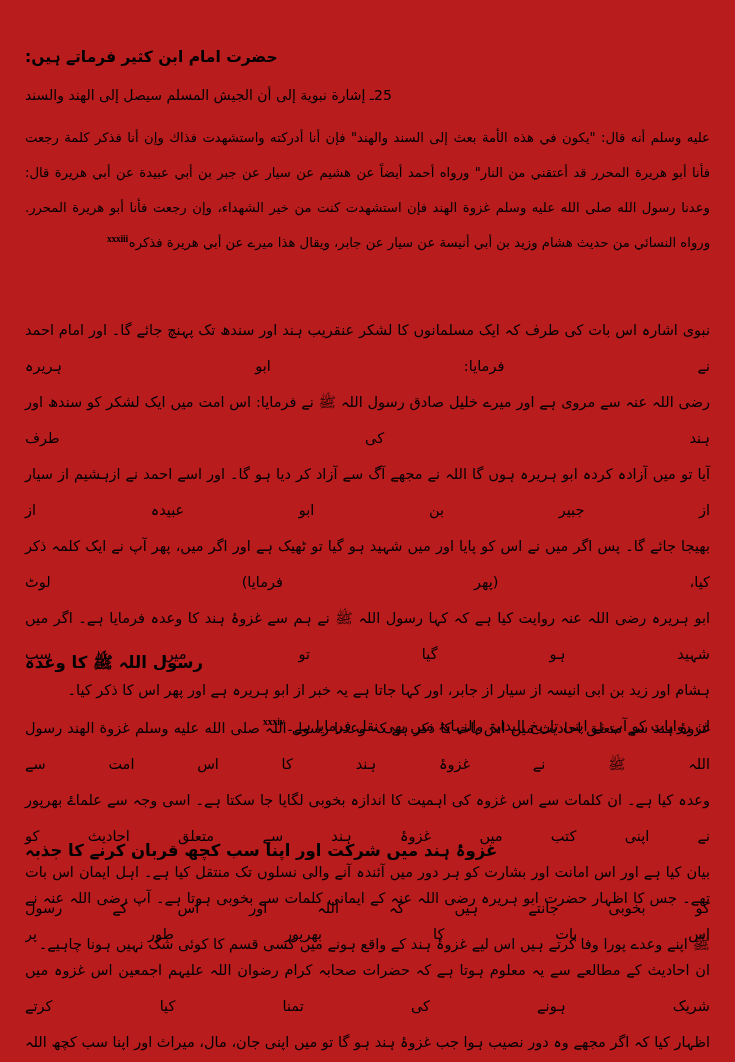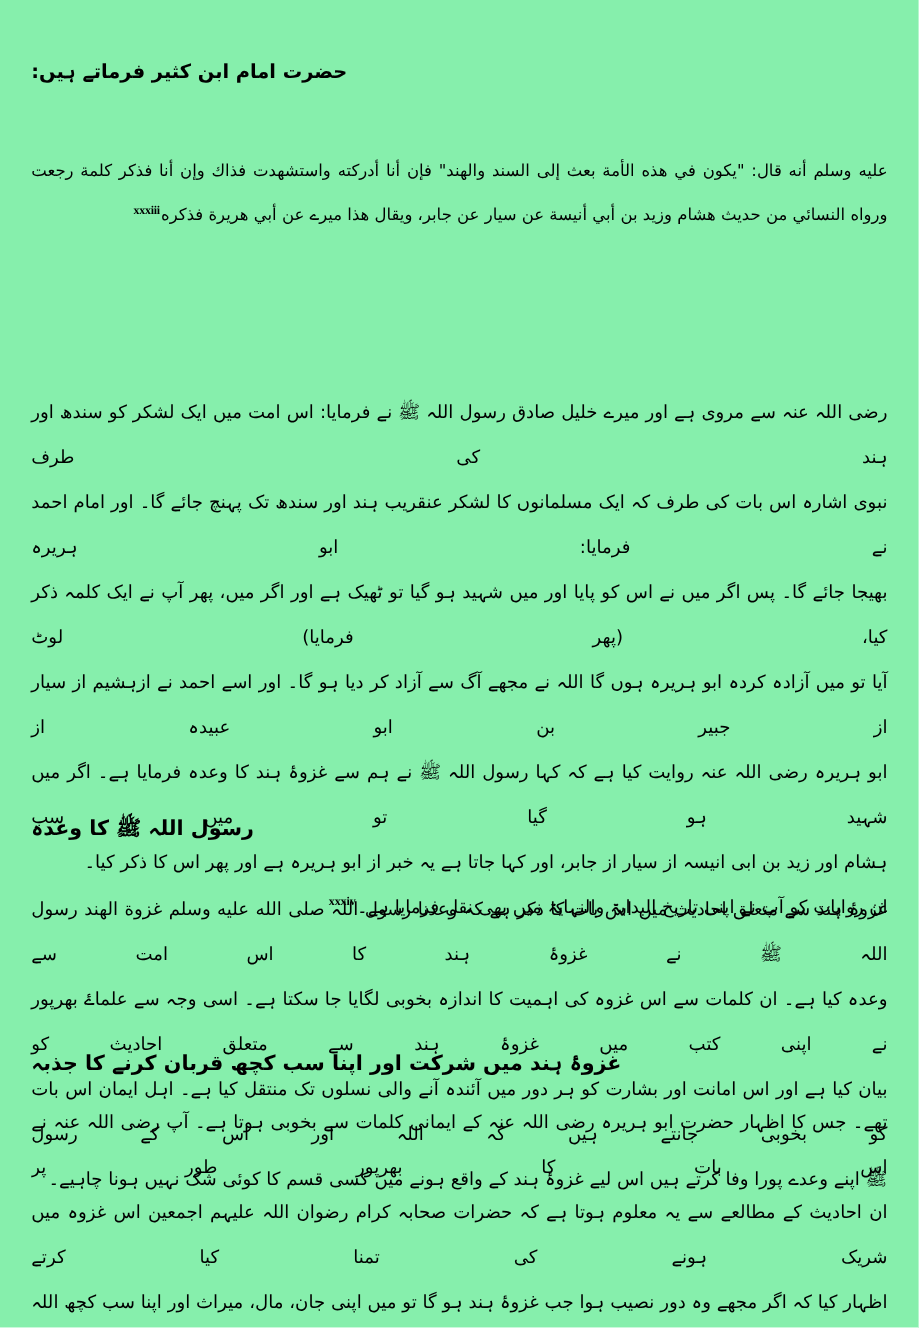--- a/index.html
+++ b/index.html
@@ -5,21 +5,21 @@
   html, body {
     margin: 0;
     padding: 0;
     background: #ffffff;
   }
 
   .page {
     position: relative;
     width: 735px;
     height: 1062px;
-    background: #86efac;
+    background: #b91c1c;
     overflow: hidden;
     margin: 0 auto;
     font-family: "DejaVu Sans", "Liberation Sans", sans-serif;
     color: #000000;
   }
 
   
   .rtl {
     direction: rtl;
     unicode-bidi: isolate;
@@ -138,31 +138,34 @@
   
   .clipped { overflow: hidden; }
 </style>
 </head>
 <body>
 
 <div class="page">
 
   <div class="doc-heading">حضرت امام ابن کثیر فرماتے ہیں:</div>
 
+  <div class="section-number-title">25ـ إشارة نبوية إلى أن الجيش المسلم سيصل إلى الهند والسند</div>
 
   <div class="arabic-block rtl">
     <span class="ln justify">عليه وسلم أنه قال: "يكون في هذه الأمة بعث إلى السند والهند" فإن أنا أدركته واستشهدت فذاك وإن أنا فذكر كلمة رجعت</span>
+    <span class="ln justify">فأنا أبو هريرة المحرر قد أعتقني من النار" ورواه أحمد أيضاً عن هشيم عن سيار عن جبر بن أبي عبيدة عن أبي هريرة قال:</span>
+    <span class="ln justify">وعدنا رسول الله صلى الله عليه وسلم غزوة الهند فإن استشهدت كنت من خير الشهداء، وإن رجعت فأنا أبو هريرة المحرر.</span>
     <span class="ln"><span>ورواه النسائي من حديث هشام وزيد بن أبي أنيسة عن سيار عن جابر، ويقال هذا میرے عن أبي هريرة فذكره</span><sup class="fn">xxxiii</sup></span>
   </div>
 
   <div class="urdu-block rtl" id="urdu-narration">
+    <span class="ln justify">نبوی اشارہ اس بات کی طرف کہ ایک مسلمانوں کا لشکر عنقریب ہند اور سندھ تک پہنچ جائے گا۔ اور امام احمد نے فرمایا: ابو ہریرہ</span>
     <span class="ln justify">رضی اللہ عنہ سے مروی ہے اور میرے خلیل صادق رسول اللہ ﷺ نے فرمایا: اس امت میں ایک لشکر کو سندھ اور ہند کی طرف</span>
-    <span class="ln justify">نبوی اشارہ اس بات کی طرف کہ ایک مسلمانوں کا لشکر عنقریب ہند اور سندھ تک پہنچ جائے گا۔ اور امام احمد نے فرمایا: ابو ہریرہ</span>
+    <span class="ln justify">آیا تو میں آزادہ کردہ ابو ہریرہ ہوں گا اللہ نے مجھے آگ سے آزاد کر دیا ہو گا۔ اور اسے احمد نے ازہشیم از سیار از جبیر بن ابو عبیدہ از</span>
     <span class="ln justify">بھیجا جائے گا۔ پس اگر میں نے اس کو پایا اور میں شہید ہو گیا تو ٹھیک ہے اور اگر میں، پھر آپ نے ایک کلمہ ذکر کیا، (پھر فرمایا) لوٹ</span>
-    <span class="ln justify">آیا تو میں آزادہ کردہ ابو ہریرہ ہوں گا اللہ نے مجھے آگ سے آزاد کر دیا ہو گا۔ اور اسے احمد نے ازہشیم از سیار از جبیر بن ابو عبیدہ از</span>
     <span class="ln justify">ابو ہریرہ رضی اللہ عنہ روایت کیا ہے کہ کہا رسول اللہ ﷺ نے ہم سے غزوۂ ہند کا وعدہ فرمایا ہے۔ اگر میں شہید ہو گیا تو میں سب</span>
     <span class="ln">ہشام اور زید بن ابی انیسہ از سیار از جابر، اور کہا جاتا ہے یہ خبر از ابو ہریرہ ہے اور پھر اس کا ذکر کیا۔</span>
     <span class="ln"><span>ان روایات کو آپ نے اپنی تاریخ البدایۃ والنہایۃ میں بھی نقل فرمایا ہے۔</span><sup class="fn">xxxiv</sup></span>
   </div>
 
   <div class="sub-heading" id="heading-promise">رسول اللہ ﷺ کا وعدہ</div>
 
   <div class="urdu-block rtl" id="promise-body">
     <span class="ln justify">غزوۂ ہند سے متعلق احادیث میں اس بات کا ذکر ہے کہ وعدنا رسول اللہ صلى الله عليه وسلم غزوة الهند رسول اللہ ﷺ نے غزوۂ ہند کا اس امت سے</span>
     <span class="ln justify">وعدہ کیا ہے۔ ان کلمات سے اس غزوہ کی اہمیت کا اندازہ بخوبی لگایا جا سکتا ہے۔ اسی وجہ سے علماۓ بھرپور نے اپنی کتب میں غزوۂ ہند سے متعلق احادیث کو</span>

